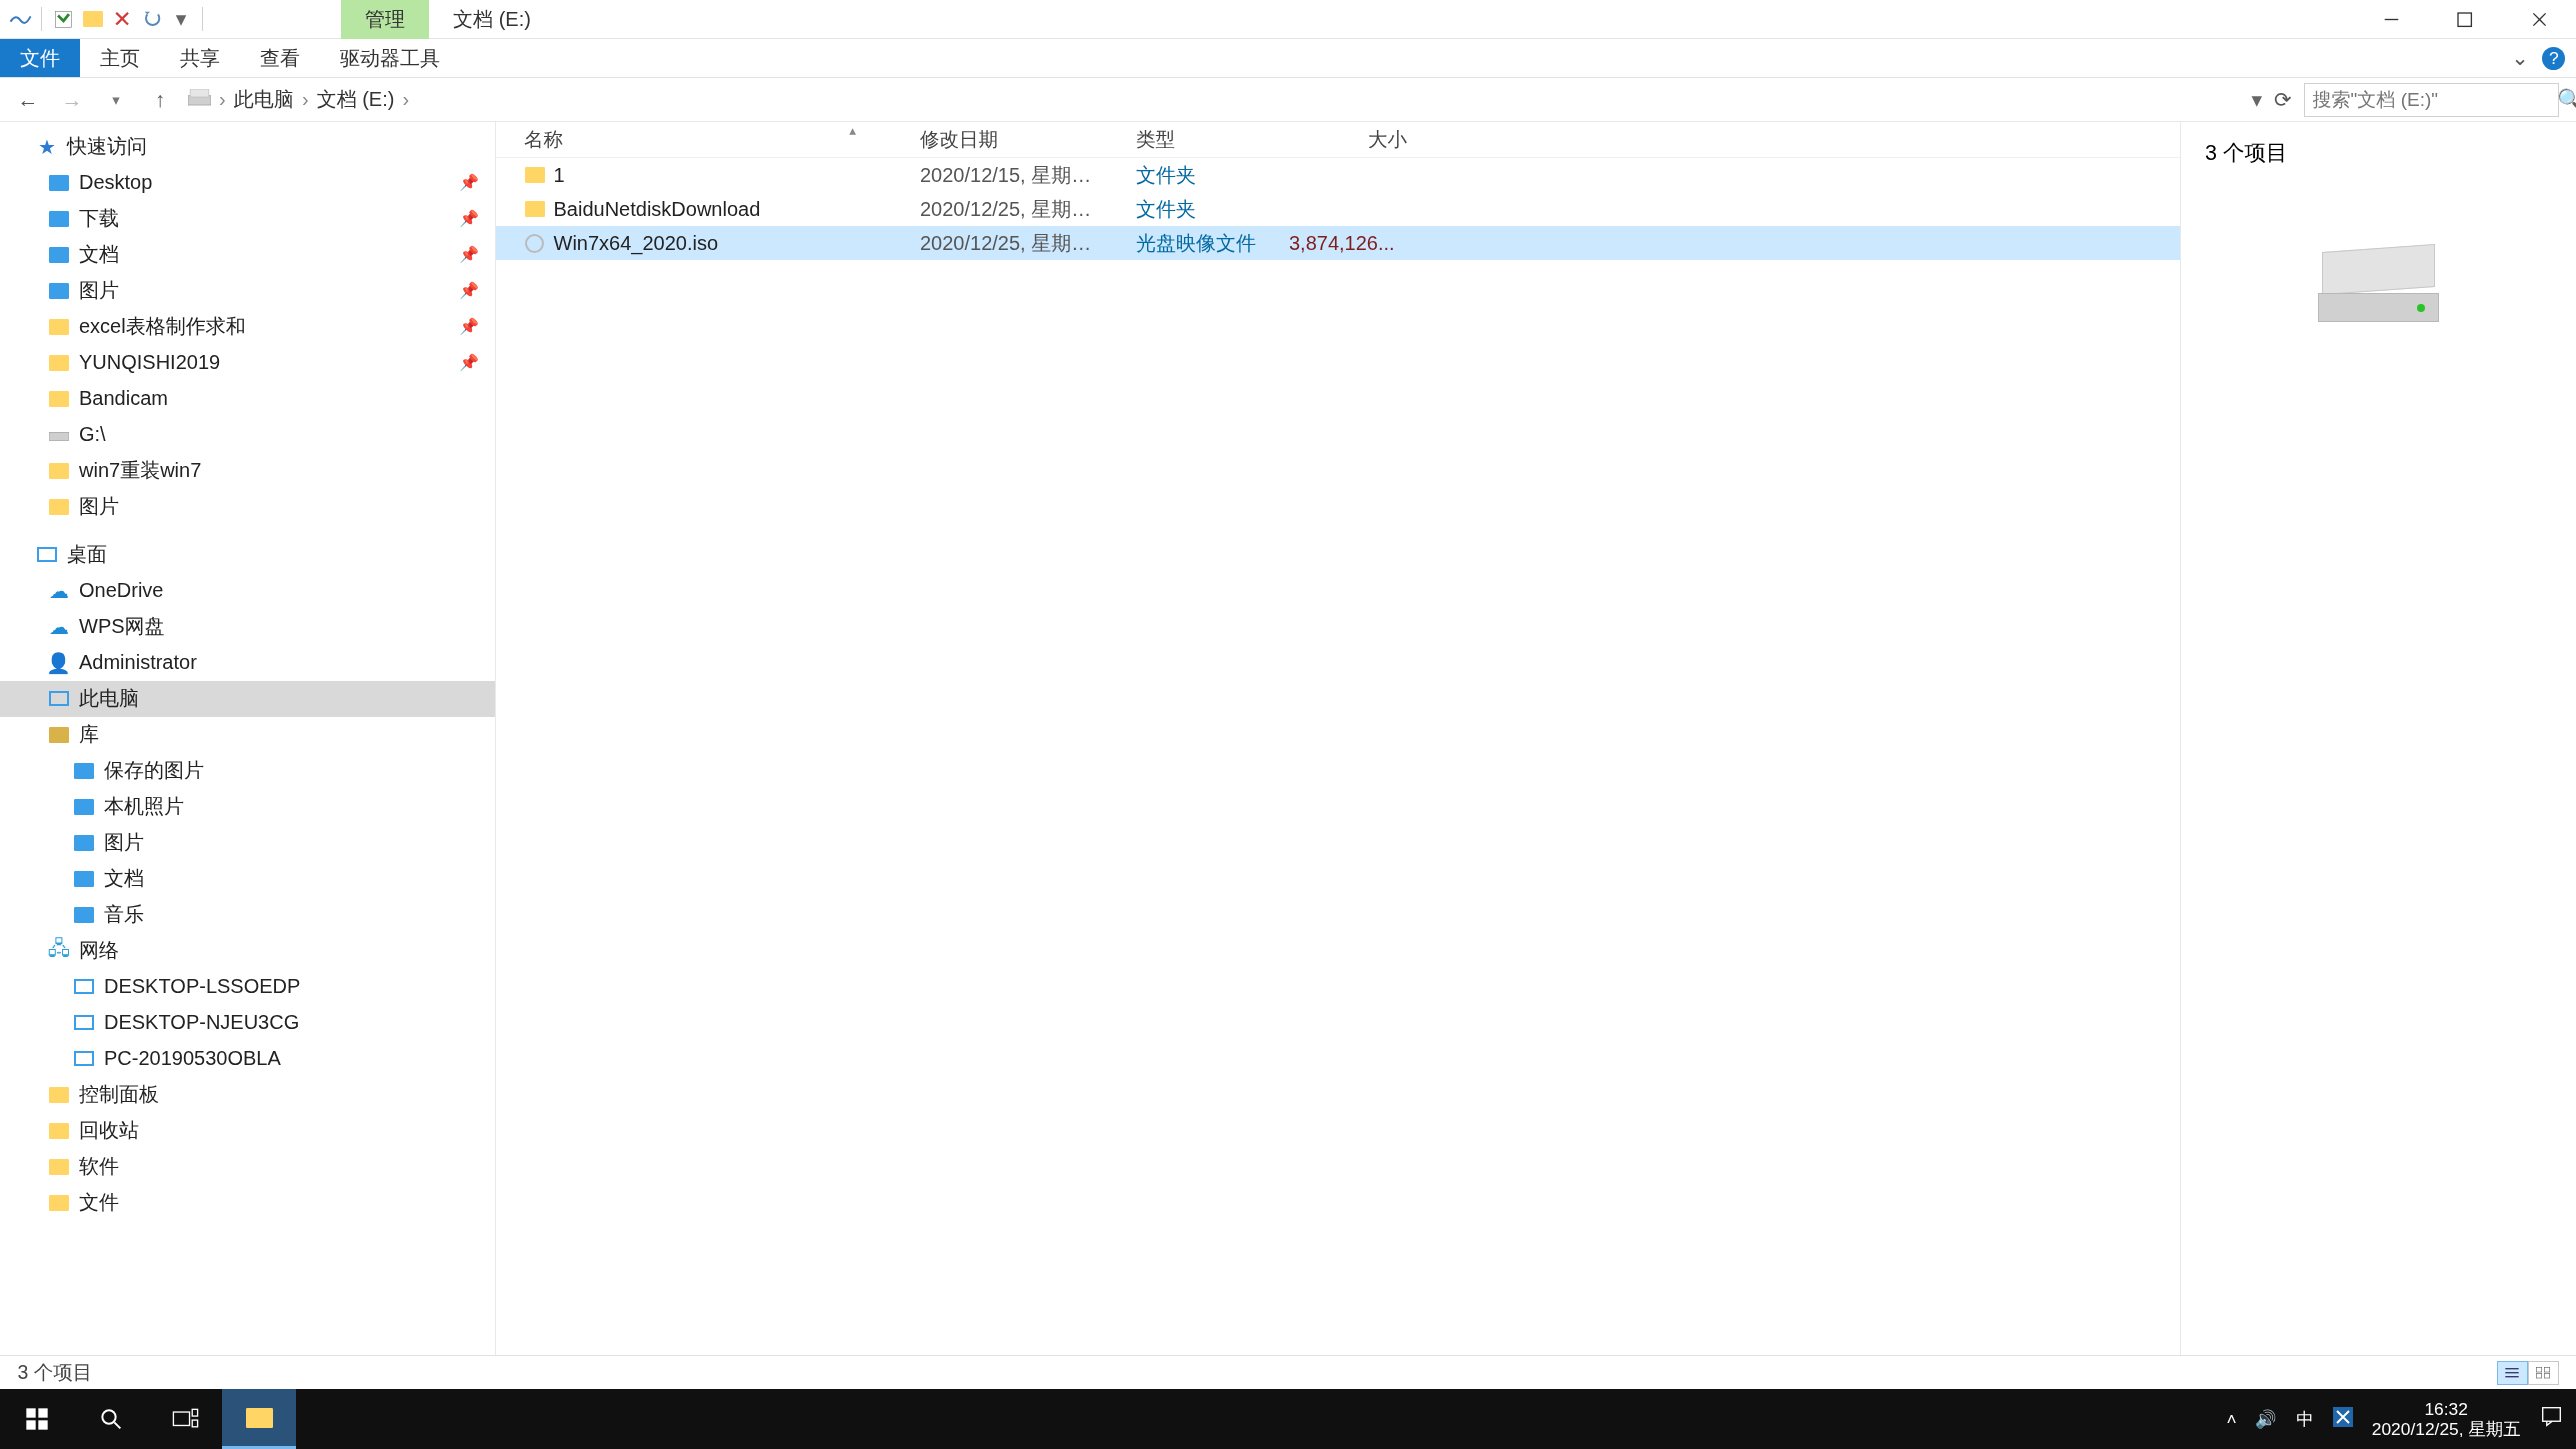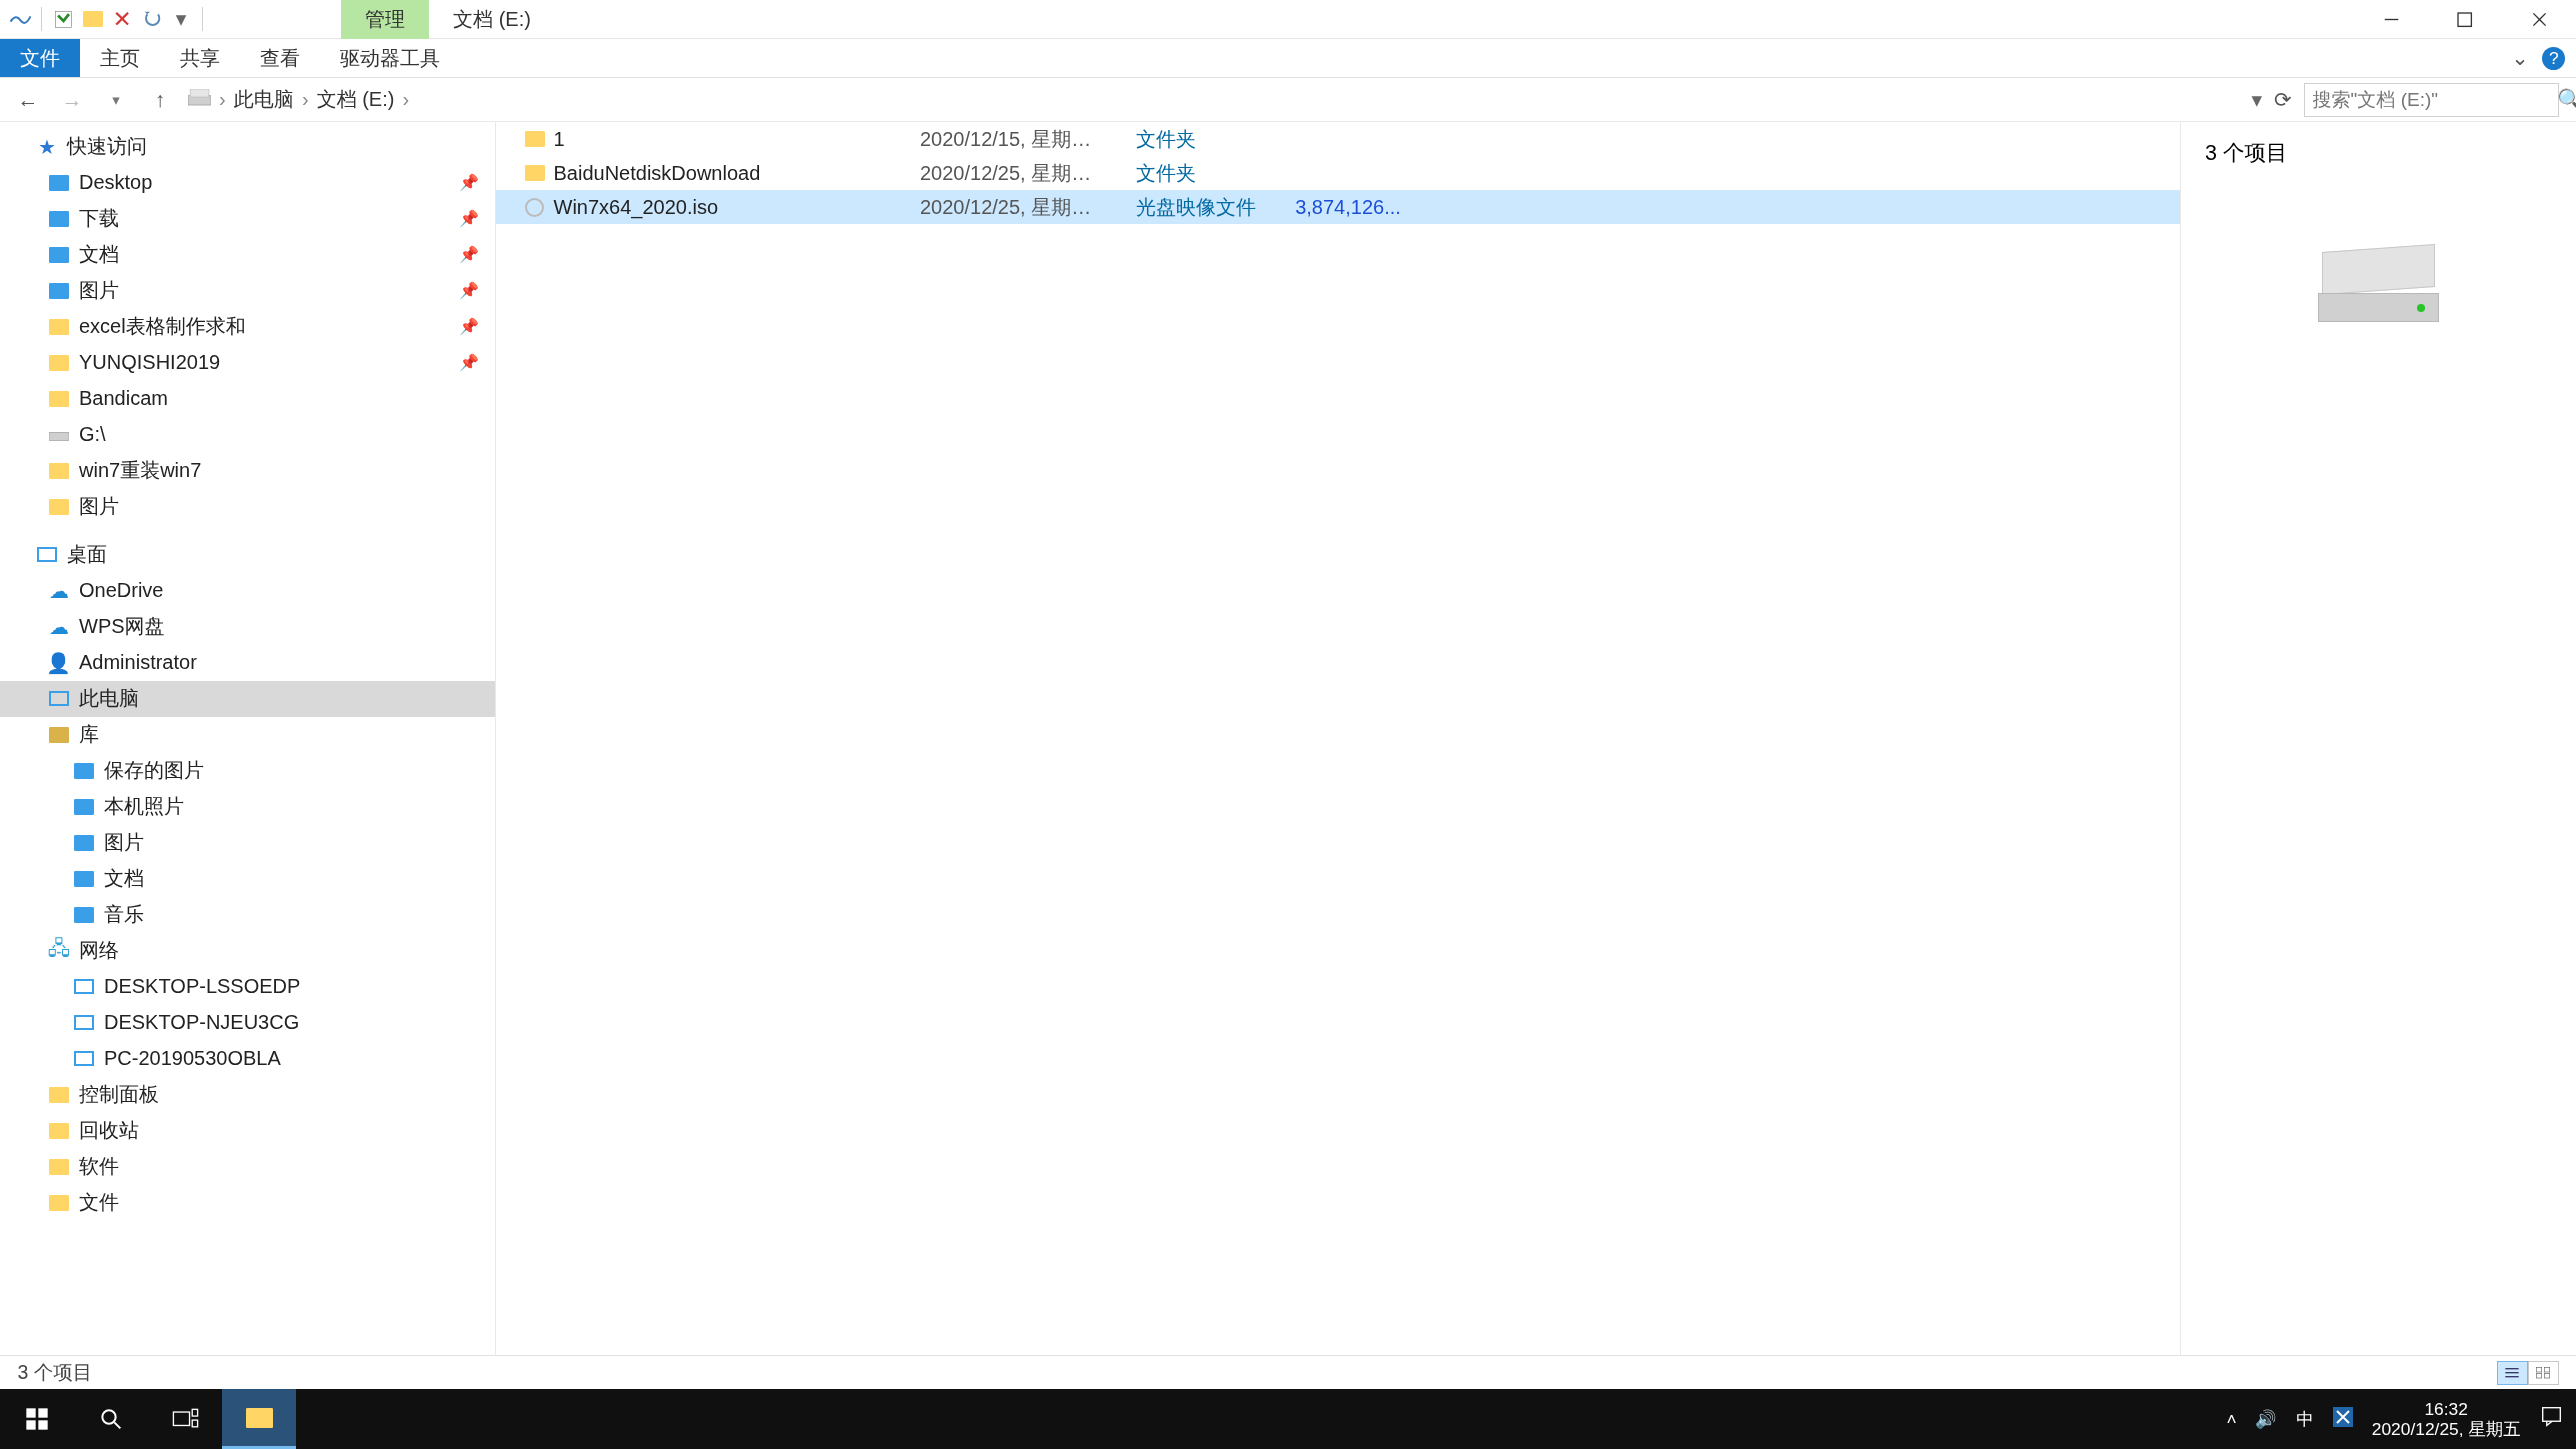--- a/index.html
+++ b/index.html
@@ -48,21 +48,21 @@
   .col-name .sort { position: absolute; right: 36px; top: -2.7px; color: #888; font-size: 13.4px; }
   .col-date { width: 216px; }
   .col-type { width: 181px; }
   .col-size { width: 134px; text-align: right; padding-right: 16px; padding-left: 0; }
   .row { height: 34px; display: flex; align-items: center; font-size: 20px; color: #222; }
   .row.selected { background: #cce8ff; }
   .row .cell { overflow: hidden; white-space: nowrap; text-overflow: ellipsis; }
   .row .cell-name { width: 396px; padding-left: 28px; display: flex; align-items: center; gap: 8px; }
   .row .cell-date { width: 216px; padding-left: 28px; color: #555; }
   .row .cell-type { width: 181px; padding-left: 28px; color: #0369a1; }
-  .row .cell-size { width: 134px; text-align: center; padding-right: 16px; color: #1d4ed8; }
+  .row .cell-size { width: 134px; text-align: left; padding-right: 16px; color: #7f1d1d; }
   .file-icon { width: 21.5px; height: 21.5px; display: inline-flex; align-items: center; justify-content: center; }
 
   .preview { width: 396px; border-left: 0.7px solid #e9e9e9; padding: 16px 24px; font-size: 21.5px; }
   .drive-graphic { width: 121px; height: 74px; margin: 81px auto 0; position: relative; }
   .drive-top { position: absolute; left: 4px; top: 0; width: 113px; height: 43px; background: #e3e3e3; transform: skewY(-4deg); border: 0.7px solid #c8c8c8; }
   .drive-front { position: absolute; left: 0; bottom: 0; width: 121px; height: 29.5px; background: #d0d0d0; border: 0.7px solid #b8b8b8; }
   .drive-led { position: absolute; right: 13.4px; bottom: 9.4px; width: 8px; height: 8px; background: #28c428; border-radius: 50%; }
 
   
   .statusbar { height: 34px; border-top: 0.7px solid #e1e1e1; display: flex; align-items: center; padding: 0 17.4px; font-size: 19.5px; color: #444; }
@@ -377,20 +377,28 @@
        <span class="tree-icon">
             <span class="ic-folder"></span>
           </span>
        <span>文件</span>
      </div>
       </div>
   </div>
 
   <div class="listwrap">
     <div class="filelist">
+      <div class="columns">
+        <div class="col col-name">
+          <span>名称</span><span class="sort">▴</span>
+        </div>
+        <div class="col col-date">修改日期</div>
+        <div class="col col-type">类型</div>
+        <div class="col col-size">大小</div>
+      </div>
       <div id="file-rows">
           <div class="row ">
        <div class="cell cell-name">
          <span class="file-icon">
                 <span class="ic-folder"></span>
               </span>
          <span>1</span>
        </div>
        <div class="cell cell-date">2020/12/15, 星期二 1...</div>
        <div class="cell cell-type">文件夹</div>

